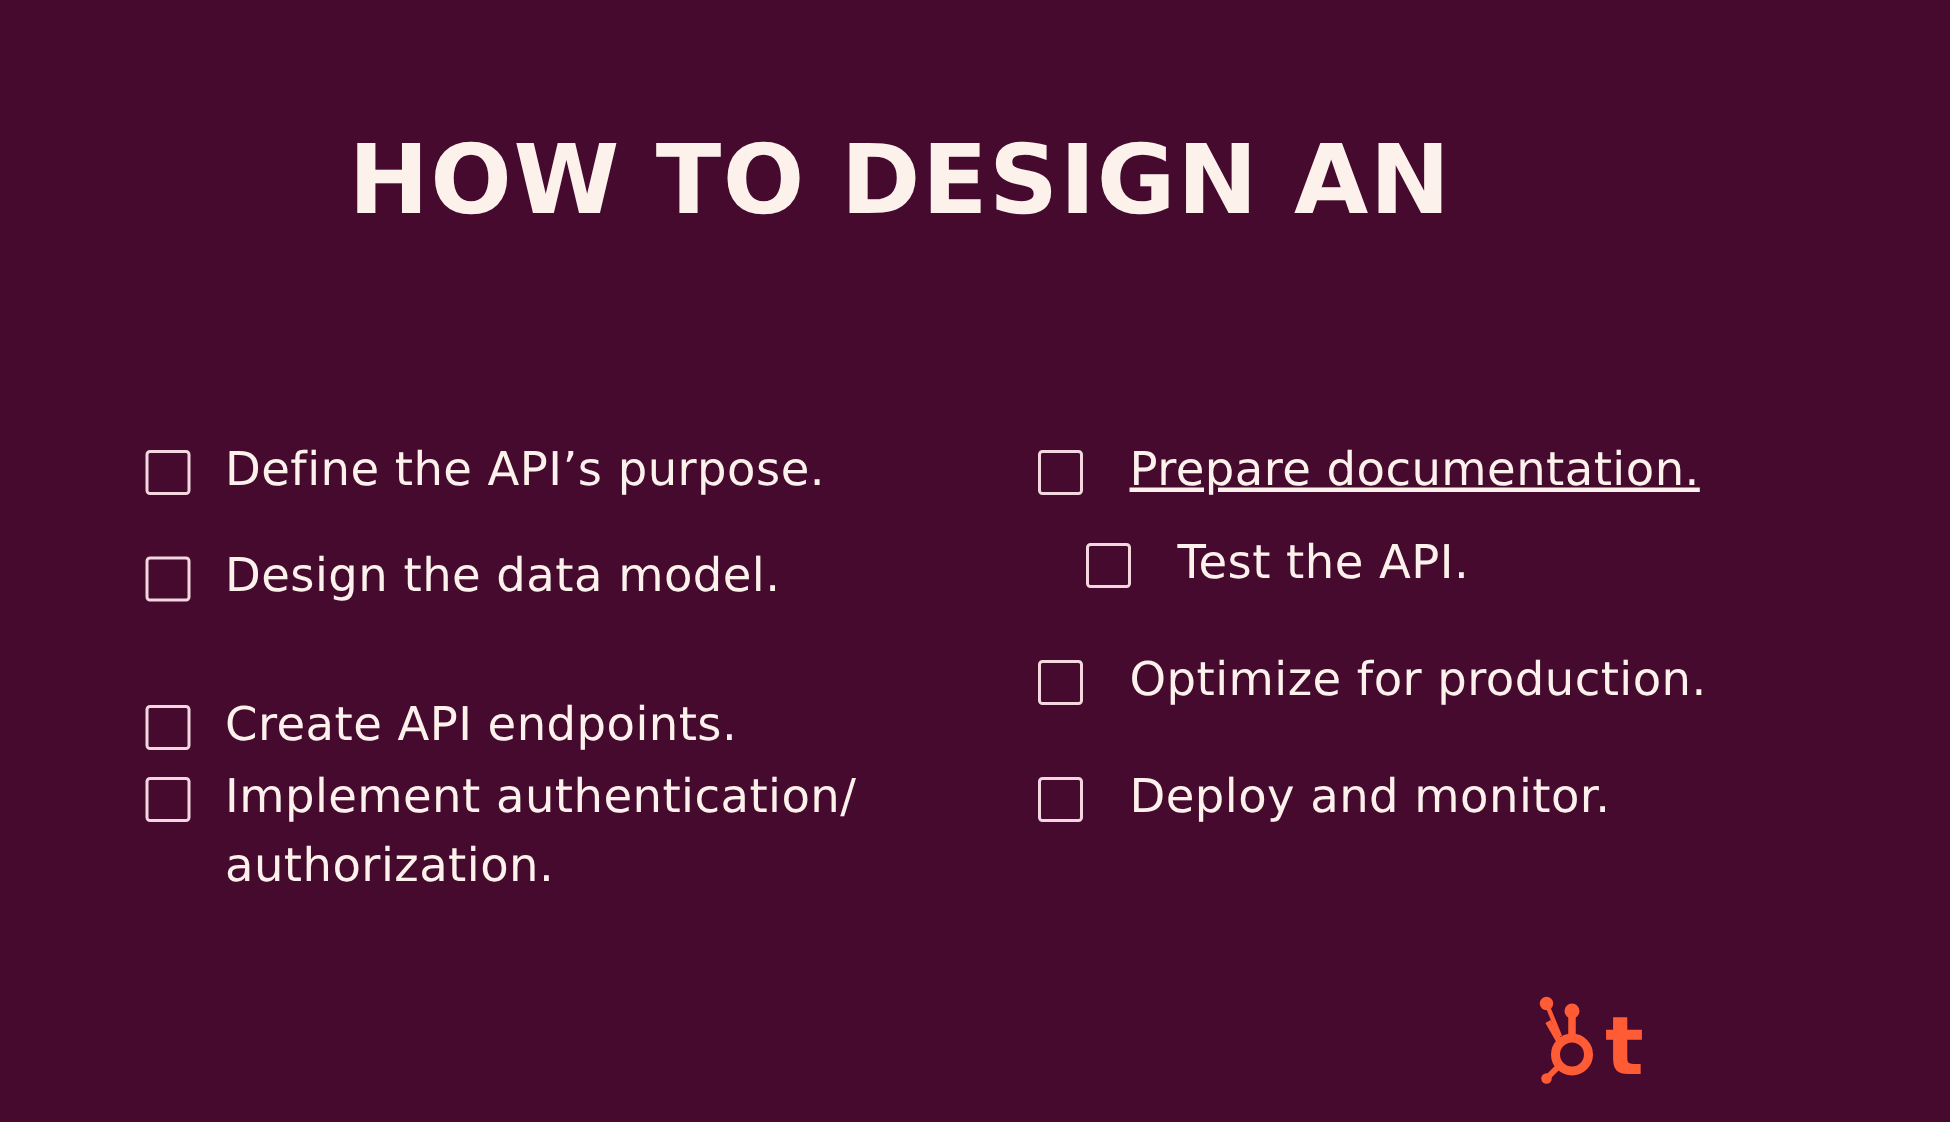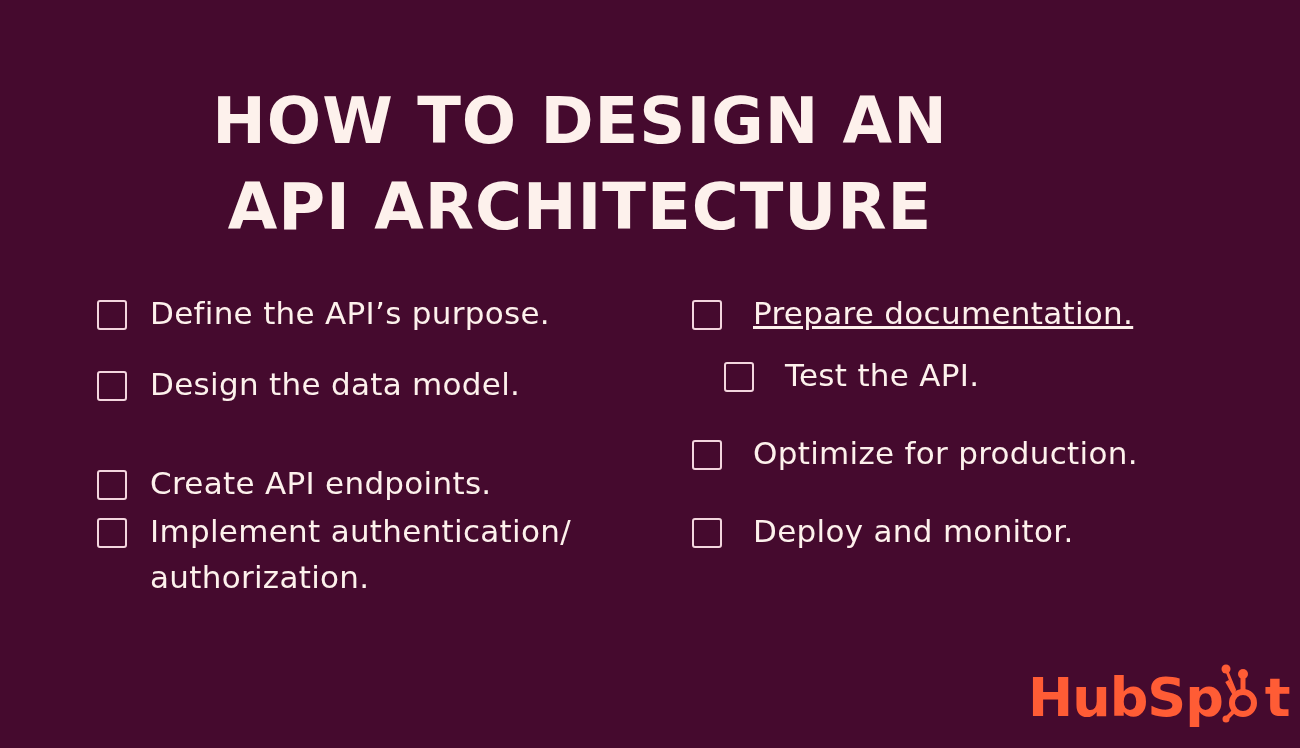--- a/index.html
+++ b/index.html
@@ -13,20 +13,21 @@
     .title {
       position: absolute; left: 0; top: 78px; width: 1160px;
       text-align: center;
       font-family: "DejaVu Sans", sans-serif;
       font-weight: bold;
       font-size: 64px;
       line-height: 86px;
       letter-spacing: 1px;
       color: #fdf1ec;
       margin: 0;
+      padding-left: 20px;
     }
     .title span { display: block; }
     .item {
       position: absolute;
       display: flex; align-items: flex-start;
     }
     .box {
       width: 30px; height: 30px;
       border: 2px solid #f3d6de;
       border-radius: 3px;
@@ -52,21 +53,20 @@
       font-size: 54px;
       letter-spacing: -1px;
     }
     .logo svg { display: inline-block; }
   </style>
 </head>
 <body>
 
 <h1 class="title">
   <span>HOW TO DESIGN AN</span>
-  <span>API ARCHITECTURE</span>
 </h1>
 
 <div class="item left" style="left:97px; top:298px;">
   <div class="box"></div>
   <div class="label">Define the API’s purpose.</div>
 </div>
 <div class="item left" style="left:97px; top:369px;">
   <div class="box"></div>
   <div class="label">Design the data model.</div>
 </div>
@@ -91,21 +91,20 @@
 <div class="item right" style="left:692px; top:438px;">
   <div class="box"></div>
   <div class="label">Optimize for production.</div>
 </div>
 <div class="item right" style="left:692px; top:516px;">
   <div class="box"></div>
   <div class="label">Deploy and monitor.</div>
 </div>
 
 <div class="logo">
-  <span>HubSp</span>
   <svg width="46" height="62" viewBox="0 0 46 62" style="margin:0 -2px; position:relative; top:-6px;">
     <circle cx="22" cy="42" r="11" fill="none" stroke="#ff5c35" stroke-width="6"></circle>
     <line x1="22" y1="31" x2="22" y2="16" stroke="#ff5c35" stroke-width="5"></line>
     <circle cx="22" cy="13" r="5" fill="#ff5c35"></circle>
     <line x1="14" y1="34" x2="6" y2="20" stroke="#ff5c35" stroke-width="4"></line>
     <circle cx="5" cy="8" r="4.5" fill="#ff5c35"></circle>
     <line x1="5" y1="8" x2="14" y2="30" stroke="#ff5c35" stroke-width="3"></line>
     <line x1="13" y1="50" x2="6" y2="57" stroke="#ff5c35" stroke-width="4"></line>
     <circle cx="5" cy="58" r="3.5" fill="#ff5c35"></circle>
   </svg>

